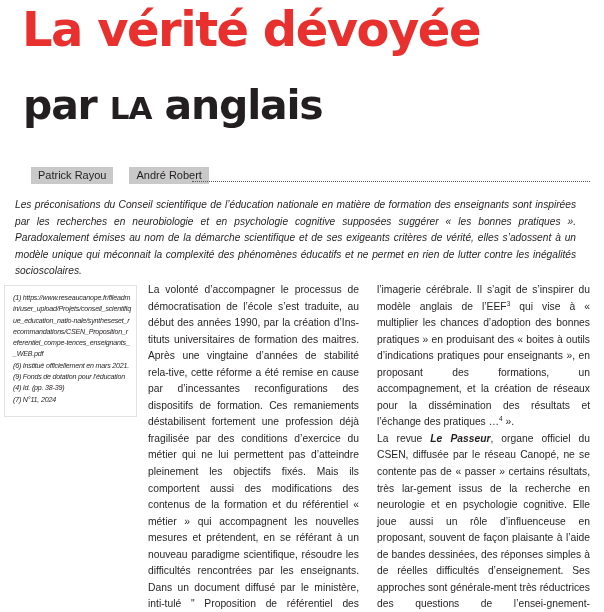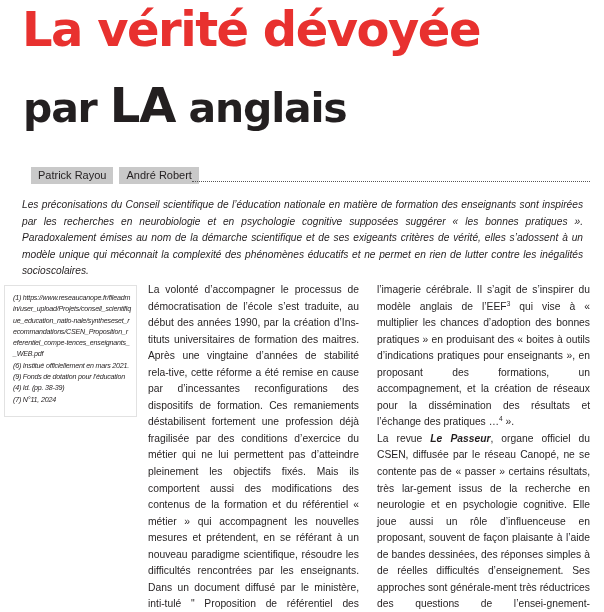--- a/index.html
+++ b/index.html
@@ -33,51 +33,51 @@
       top: 80px;
       font-family: "DejaVu Sans", sans-serif;
       font-weight: bold;
       font-size: 41px;
       line-height: 50px;
       color: #231f20;
       letter-spacing: -1.2px;
       white-space: nowrap;
     }
     .title-line2 .caps {
-      font-size: 48px;
+      font-size: 31px;
       letter-spacing: -1px;
     }
     .authors {
       position: absolute;
       left: 31px;
       top: 167px;
       display: flex;
       align-items: flex-end;
-      gap: 6px;
+      gap: 16px;
     }
     .author-tag {
       background: #c9c9c9;
       color: #231f20;
       font-family: "Liberation Sans", sans-serif;
       font-size: 11px;
       line-height: 15px;
       padding: 1px 7px 1px 7px;
       white-space: nowrap;
     }
     .dots {
       position: absolute;
       left: 192px;
       top: 181px;
       width: 398px;
       border-bottom: 1.5px dotted #555;
       height: 0;
     }
     .lede {
       position: absolute;
-      left: 22px;
+      left: 15px;
       top: 197px;
       width: 561px;
       font-family: "Liberation Sans", sans-serif;
       font-style: italic;
       font-size: 10.2px;
       line-height: 16.5px;
       text-align: justify;
       text-align-last: left;
       color: #231f20;
     }

